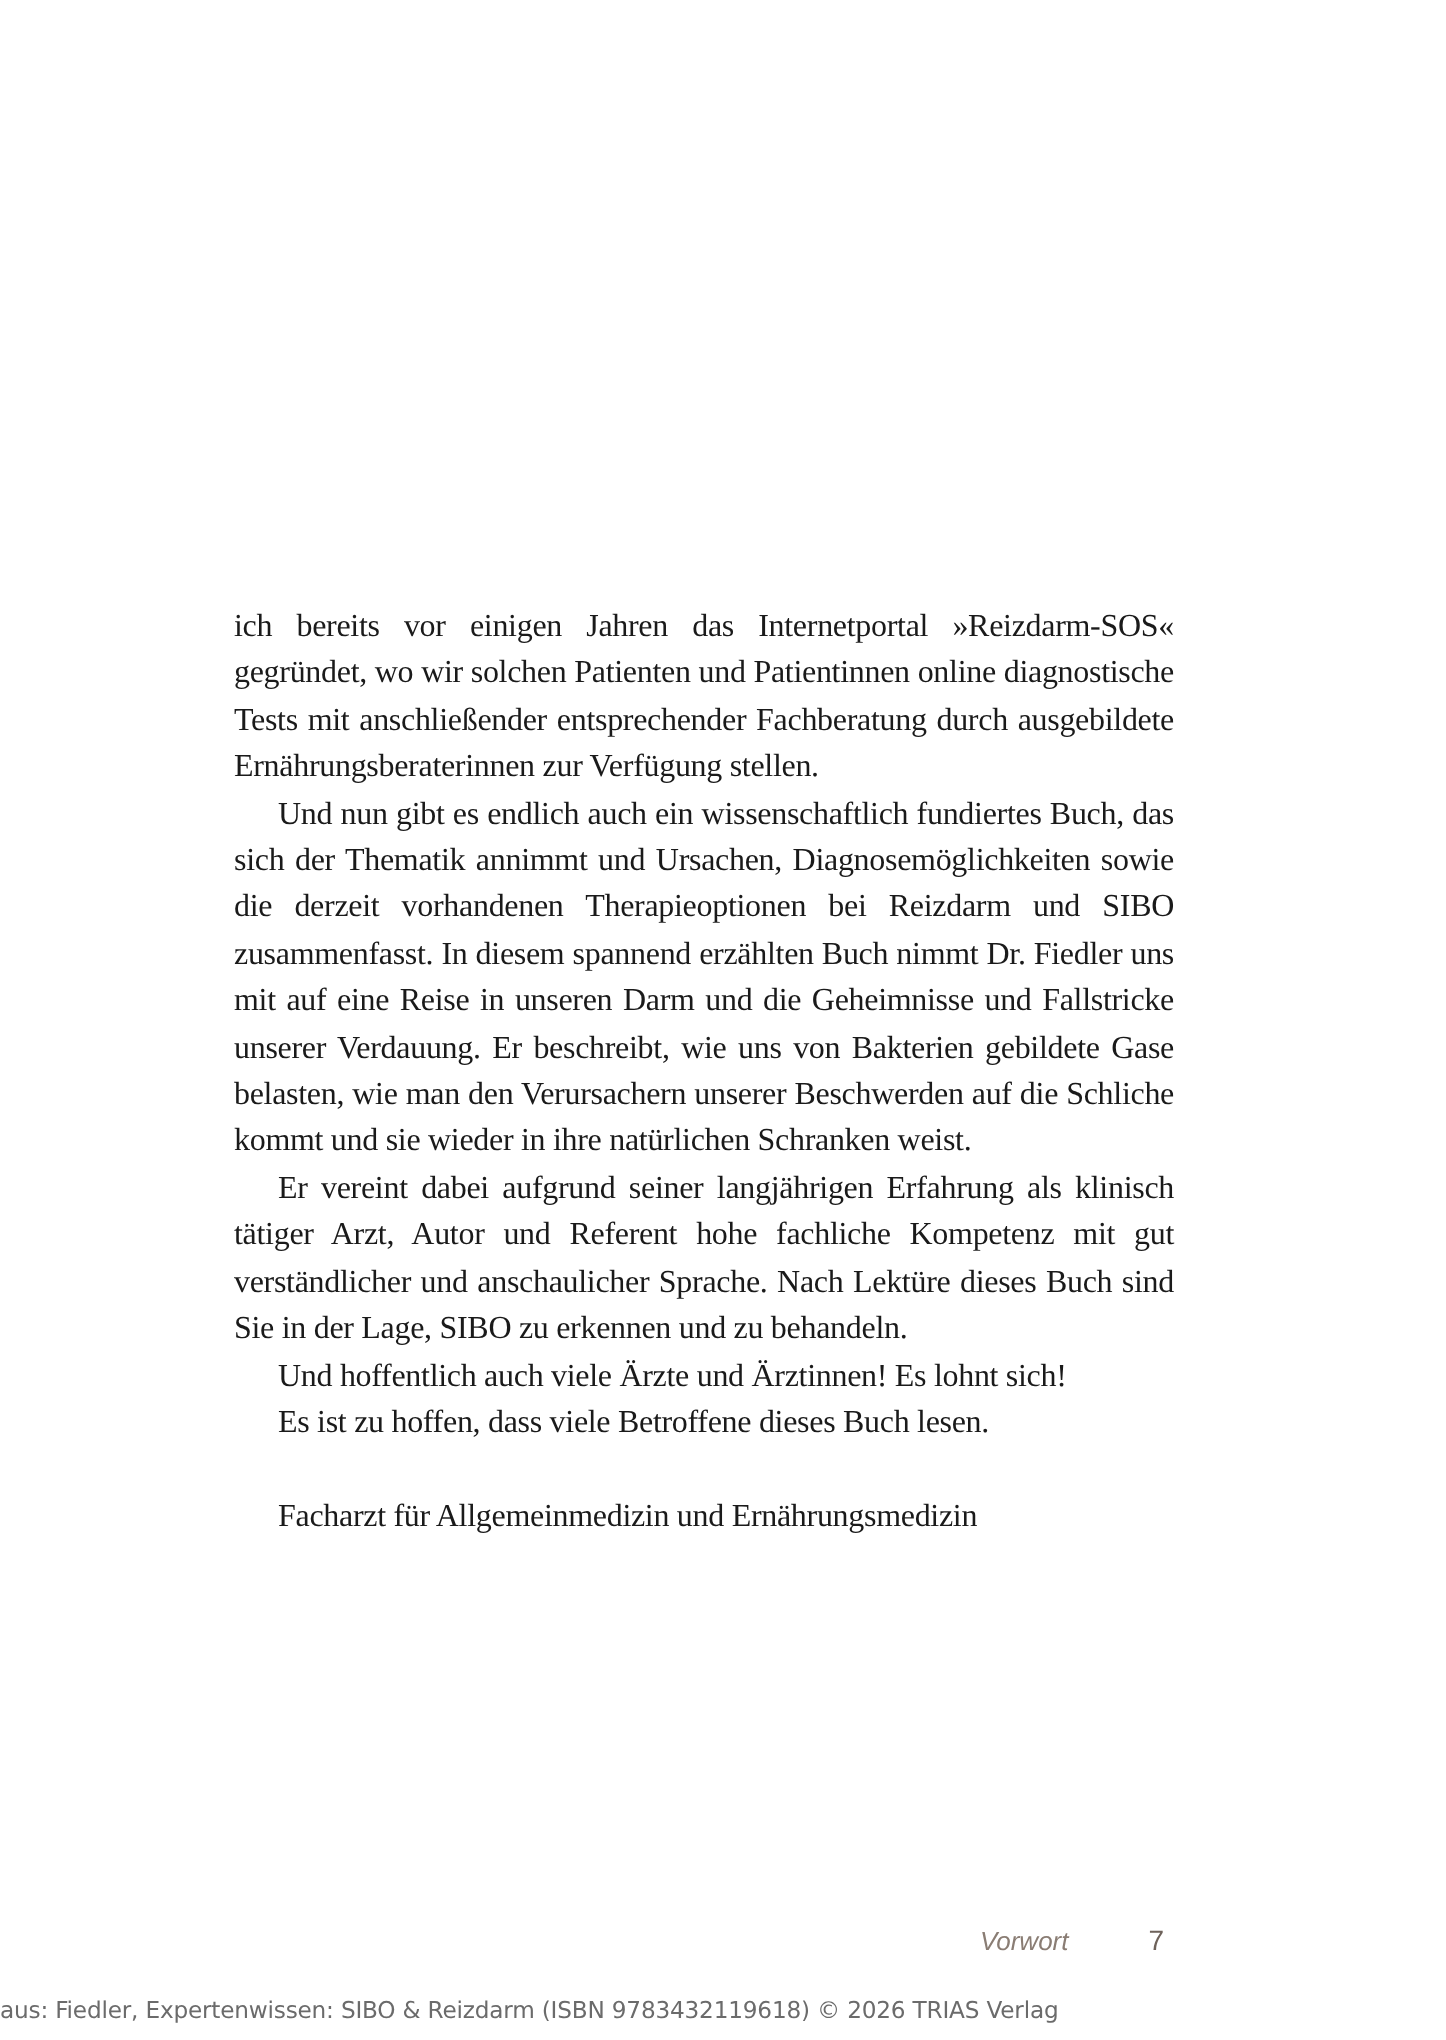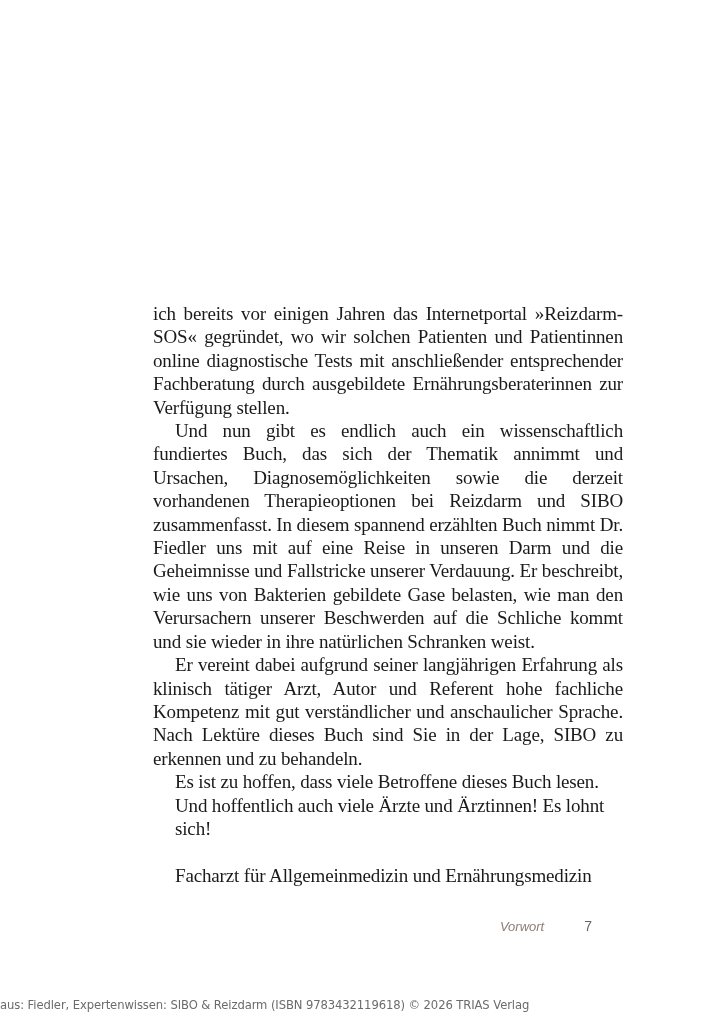--- a/index.html
+++ b/index.html
@@ -13,24 +13,23 @@
       position: relative;
       overflow: hidden;
       font-family: "Liberation Serif", "DejaVu Serif", serif;
       color: #1a1a1a;
     }
     .page-body {
       position: absolute;
       left: 117px;
       top: 302px;
       width: 470px;
-      font-size: 19px;
+      font-size: 16px;
       line-height: 23.4px;
       letter-spacing: -0.15px;
-      margin-left: 36px;
     }
     .para {
       margin: 0;
       text-align: justify;
       hyphens: manual;
     }
     .para.indent {
       text-indent: 22px;
     }
     .line {
@@ -39,25 +38,25 @@
     }
     .signature {
       margin-top: 23.4px;
     }
     .sig-line {
       margin: 0;
       padding-left: 22px;
     }
     .running-footer {
       position: absolute;
-      top: 918px;
+      top: 962px;
       left: 480px;
       width: 112px;
       display: flex;
-      justify-content: flex-end;
+      justify-content: center;
       align-items: baseline;
       gap: 40px;
       font-family: "Liberation Sans", "DejaVu Sans", sans-serif;
       color: #8a7d74;
     }
     .section-name {
       font-style: italic;
       font-size: 13px;
     }
     .page-number {
@@ -78,22 +77,22 @@
     }
   </style>
 </head>
 <body>
 
 <main class="page-body">
   <p class="para">ich bereits vor einigen Jahren das Internetportal »Reizdarm-SOS« gegründet, wo wir solchen Patienten und Patientinnen online diagnostische Tests mit anschließender entsprechender Fachberatung durch ausgebildete Ernährungsberaterinnen zur Verfügung stellen.</p>
   <p class="para indent">Und nun gibt es endlich auch ein wissenschaftlich fundiertes Buch, das sich der Thematik annimmt und Ursachen, Diagnosemöglichkeiten sowie die derzeit vorhandenen Therapieoptionen bei Reizdarm und SIBO zusammenfasst. In diesem spannend erzählten Buch nimmt Dr. Fiedler uns mit auf eine Reise in unseren Darm und die Geheimnisse und Fallstricke unserer Verdauung. Er beschreibt, wie uns von Bakterien gebildete Gase belasten, wie man den Verursachern unserer Beschwerden auf die Schliche kommt und sie wieder in ihre natürlichen Schranken weist.</p>
   <p class="para indent">Er vereint dabei aufgrund seiner langjährigen Erfahrung als klinisch tätiger Arzt, Autor und Referent hohe fachliche Kompetenz mit gut verständlicher und anschaulicher Sprache. Nach Lektüre dieses Buch sind Sie in der Lage, SIBO zu erkennen und zu behandeln.</p>
 
+  <p class="line">Und hoffentlich auch viele Ärzte und Ärztinnen! Es lohnt sich!</p>
   <p class="line">Es ist zu hoffen, dass viele Betroffene dieses Buch lesen.</p>
-  <p class="line">Und hoffentlich auch viele Ärzte und Ärztinnen! Es lohnt sich!</p>
 
   <div class="signature">
     <p class="sig-line">Facharzt für Allgemeinmedizin und Ernährungsmedizin</p>
   </div>
 </main>
 
 <div class="running-footer">
   <span class="section-name">Vorwort</span>
   <span class="page-number">7</span>
 </div>

